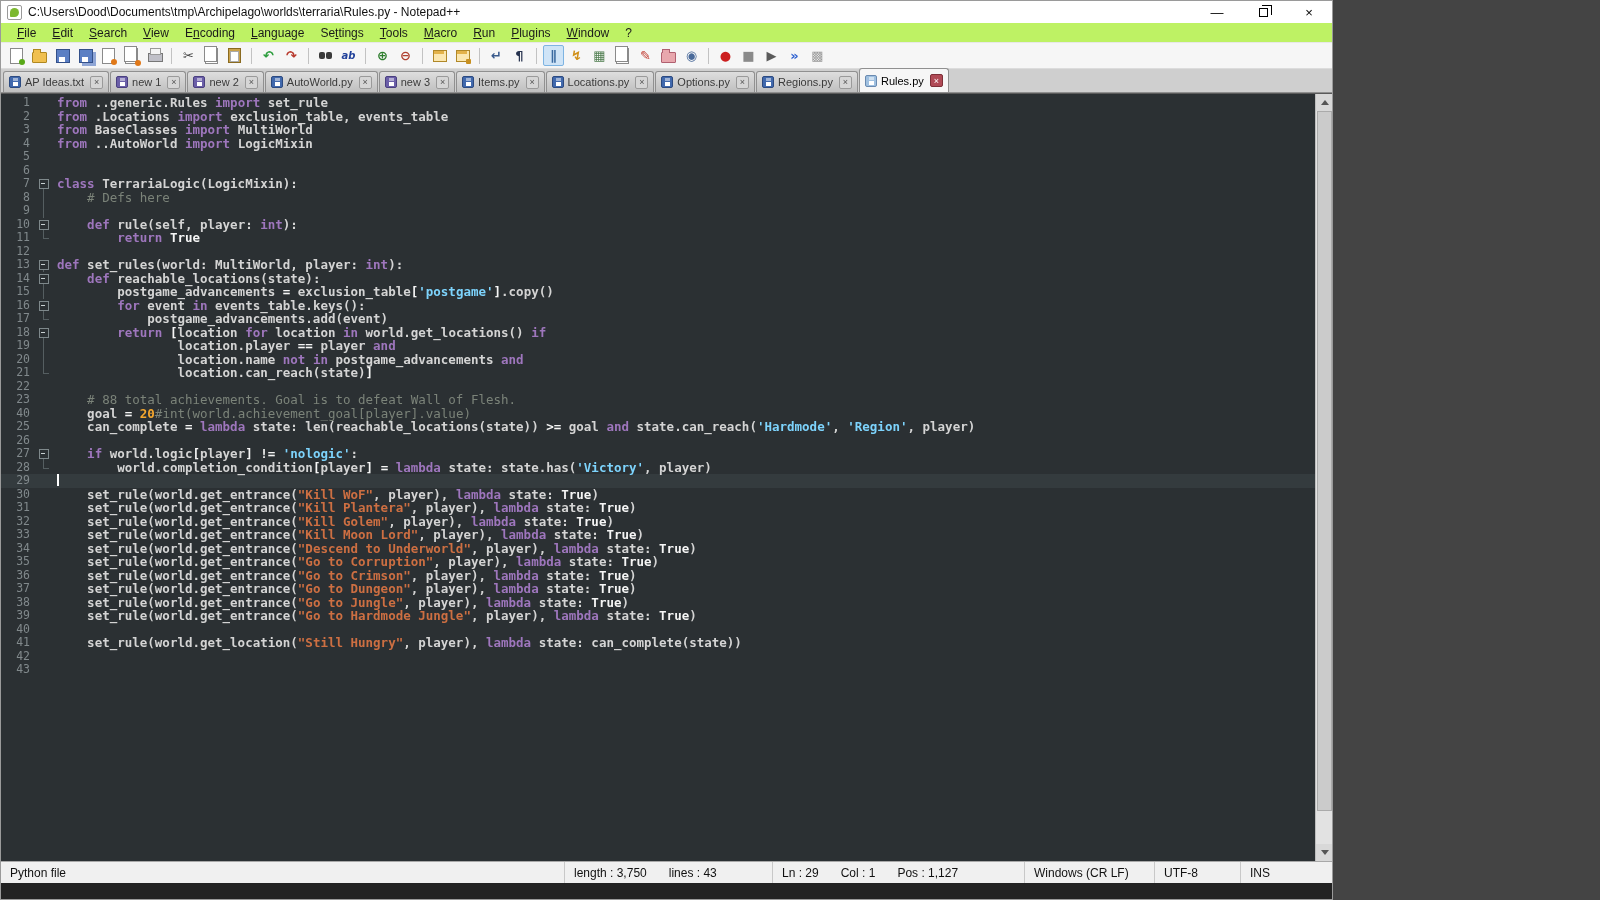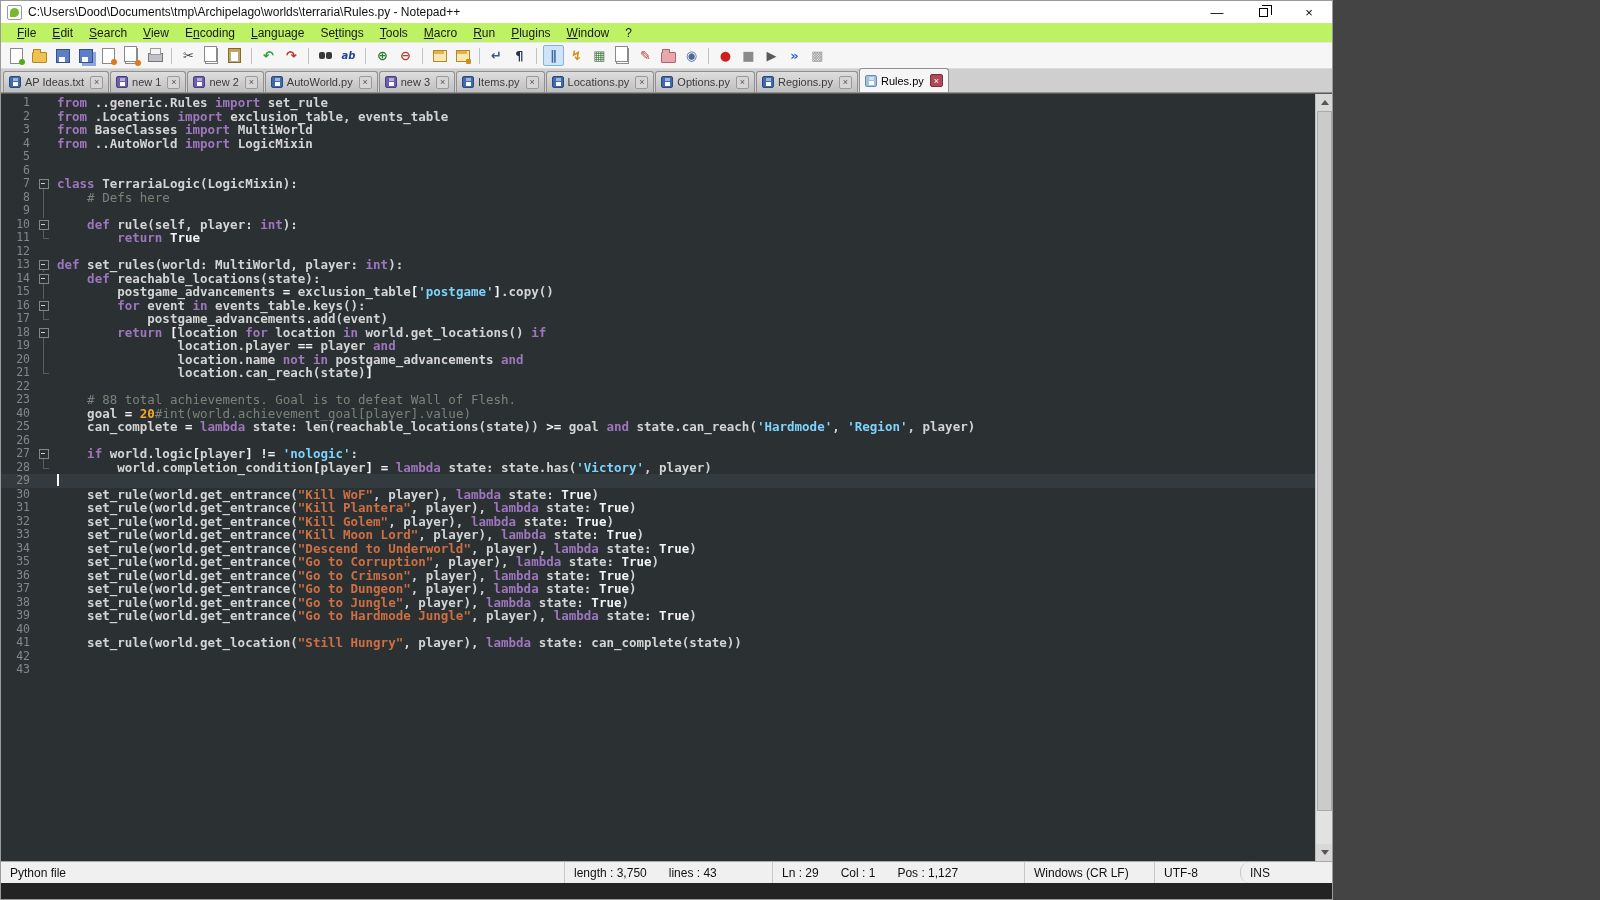--- a/index.html
+++ b/index.html
@@ -109,21 +109,21 @@
   .sb-thumb{position:absolute;left:1px;top:17px;width:15px;height:700px;background:#cbcbcb;border:1px solid #aaaaaa;}
 
   
   .statusbar{height:22px;background:#f0f0f0;border-top:1px solid #a8a8a8;display:flex;
              align-items:center;font-size:12px;color:#111;}
   .seg{height:100%;display:flex;align-items:center;padding:0 9px;border-left:1px solid #c8c8c8;white-space:nowrap;}
   .seg:first-child{border-left:none;flex:1;}
   .seg span{margin-right:22px;}
   .seg span:last-child{margin-right:0;}
   .seg.w-len{width:208px;} .seg.w-pos{width:252px;} .seg.w-eol{width:130px;}
-  .seg.w-enc{width:86px;} .seg.w-ins{width:92px;border-radius:9px;}
+  .seg.w-enc{width:86px;} .seg.w-ins{width:92px;}
 
   .bottomstrip{height:18px;background:#232323;}
 </style>
 </head>
 <body>
 
 <div id="win">
 
   <div class="titlebar">
     <span class="appicon"></span>

